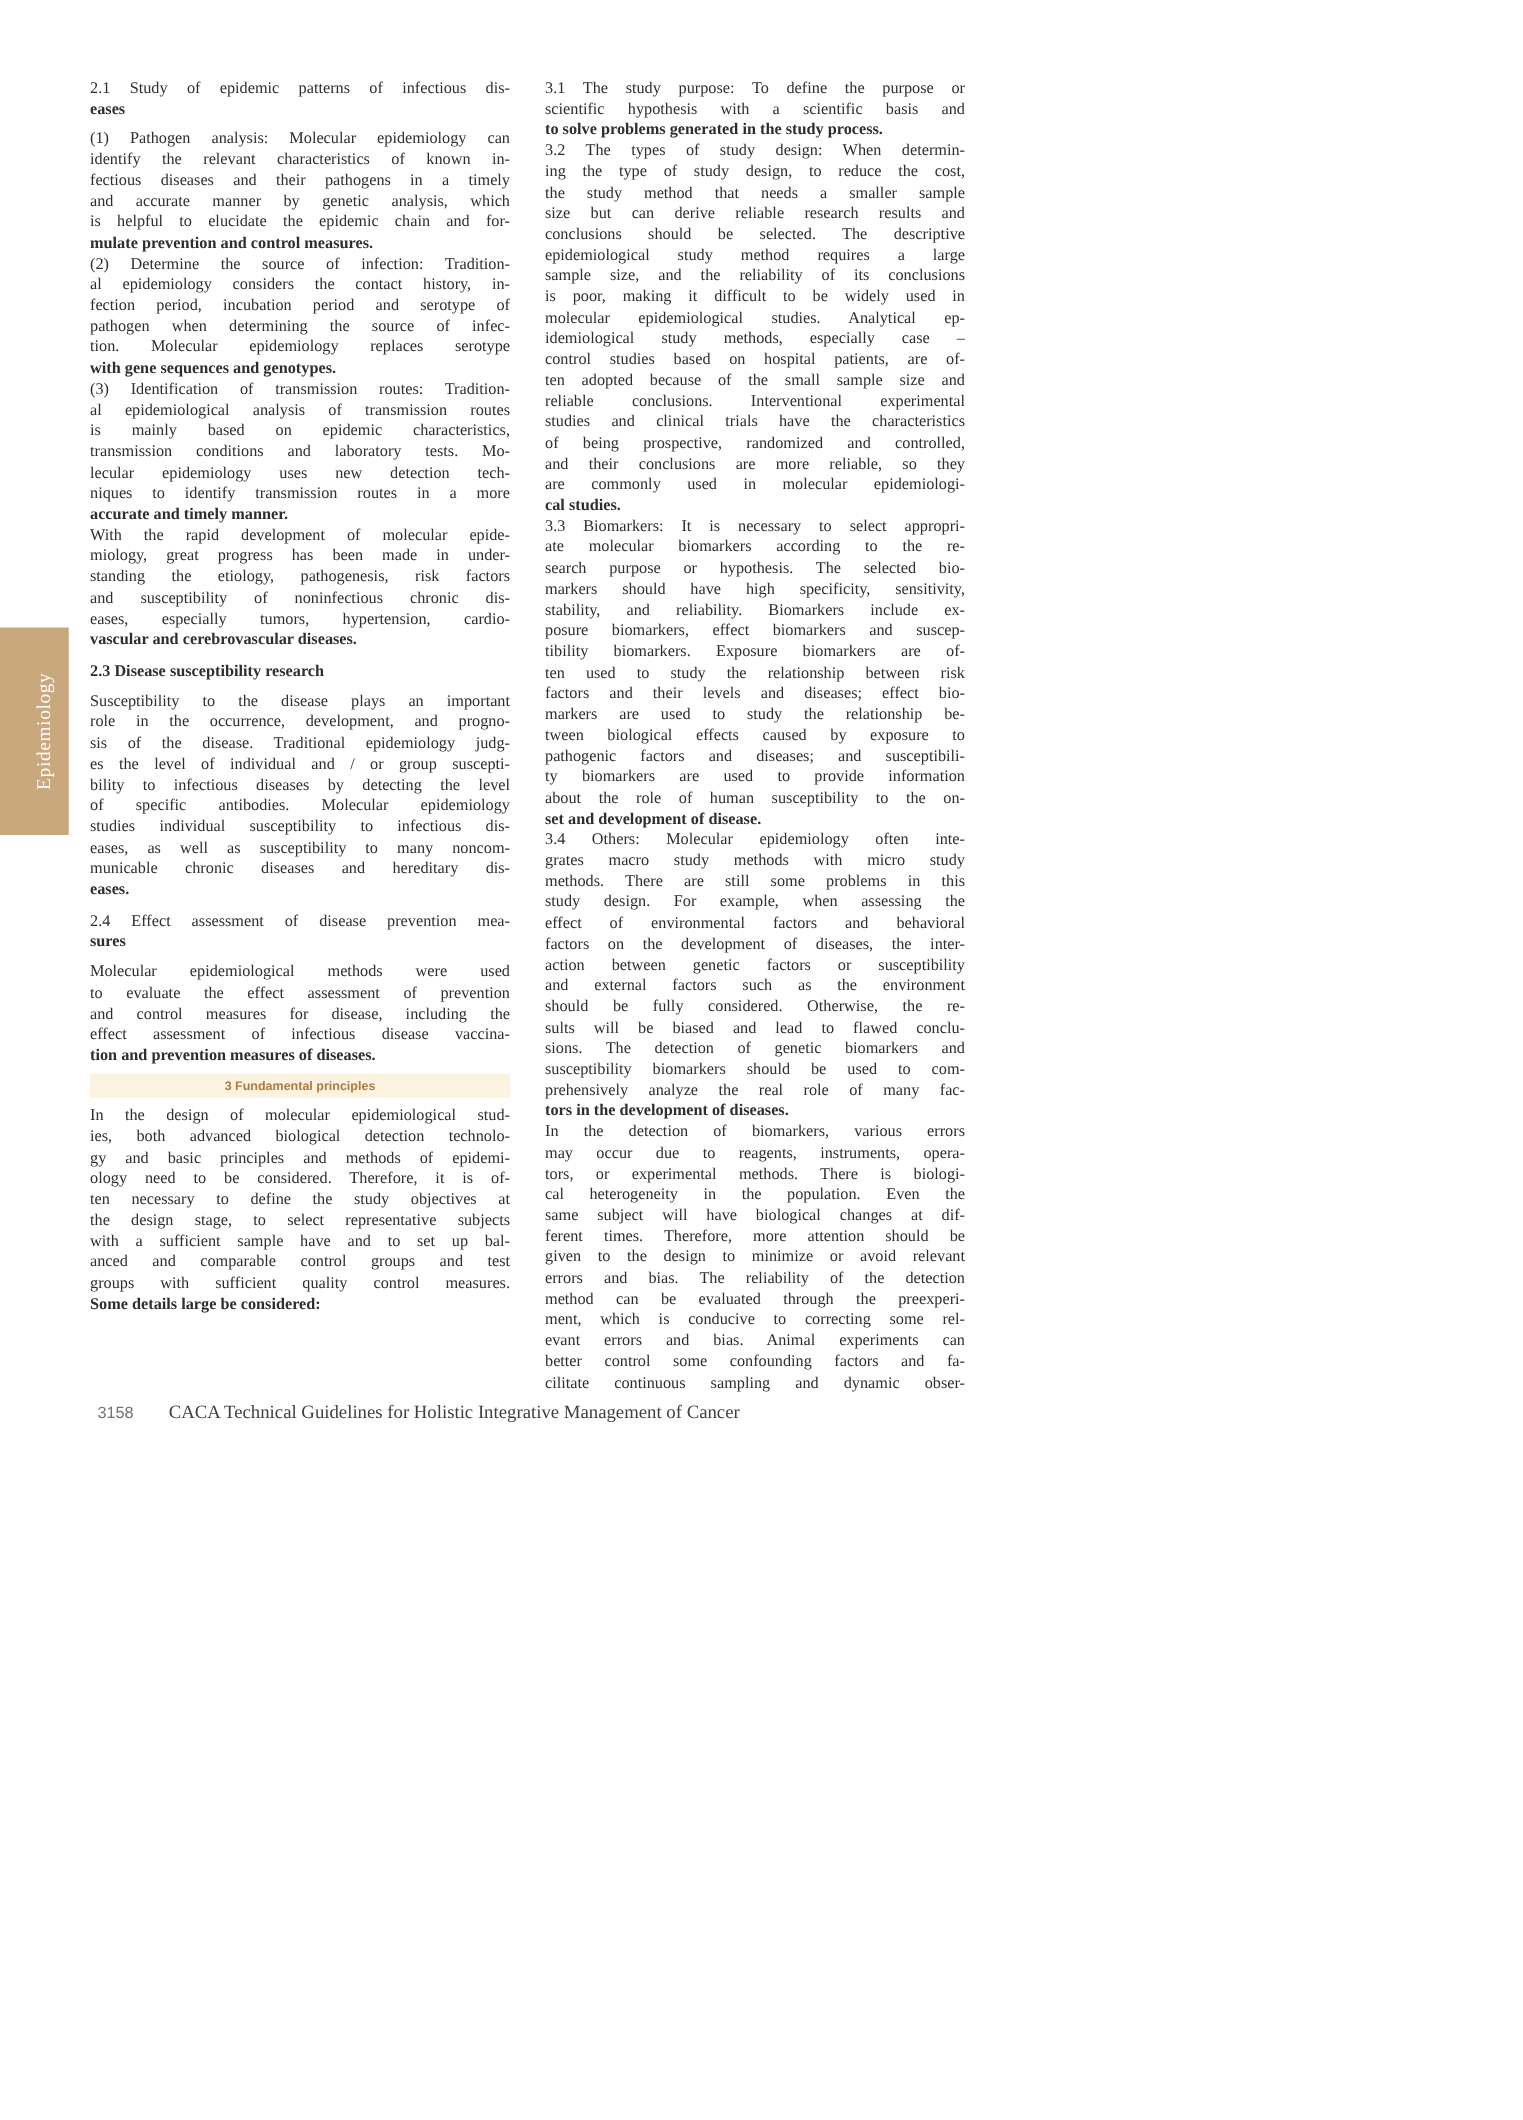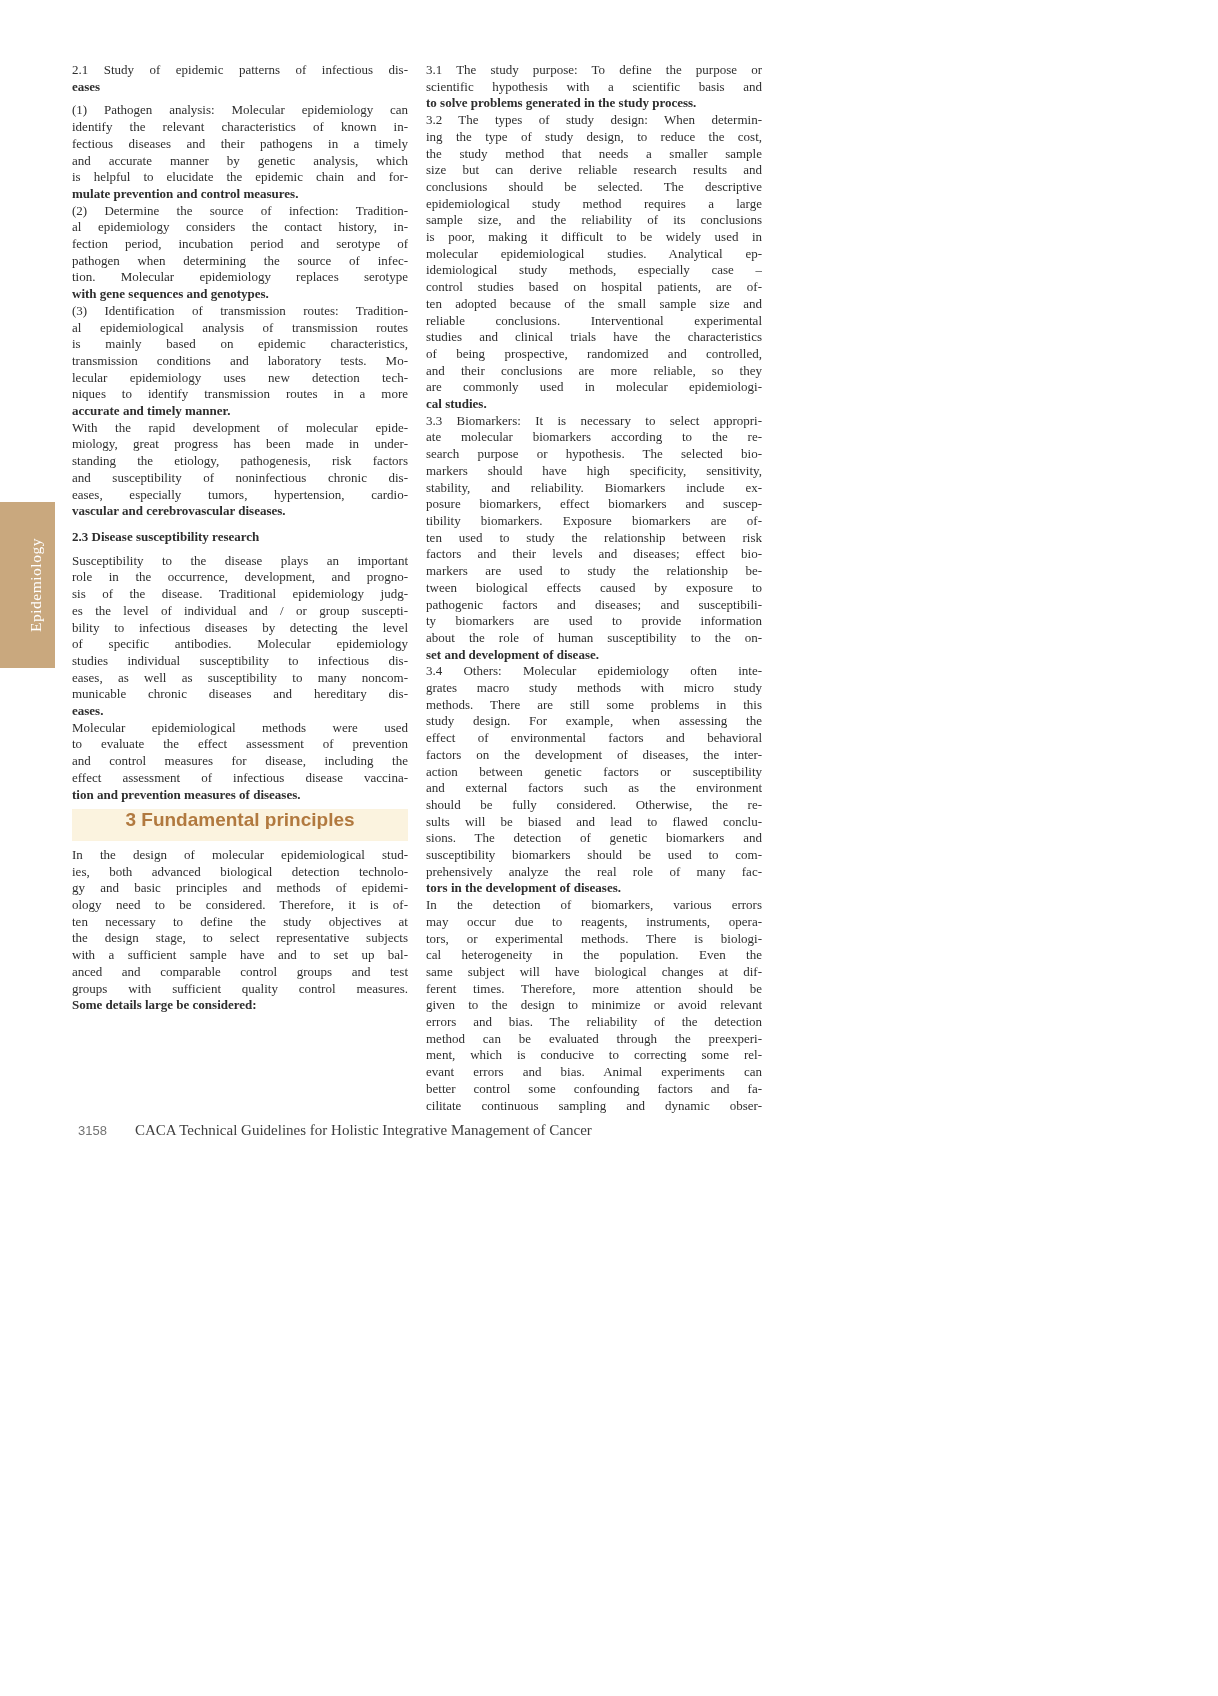--- a/index.html
+++ b/index.html
@@ -31,21 +31,21 @@
     font-size: 15.5px;
     letter-spacing: 0.5px;
     white-space: nowrap;
   }
 
   
   .content {
     position: absolute;
     left: 72px; top: 62px;
     display: flex;
-    gap: 18px;
+    gap: 28px;
   }
   .col {
     width: 336px;
     font-size: 13px;
     line-height: 16.7px;
   }
   .line {
     text-align: justify;
     text-align-last: justify;
     overflow: hidden;
@@ -53,26 +53,26 @@
   .line.last {
     text-align: left;
     text-align-last: left;
     font-weight: bold;
   }
   .block { margin: 0; }
   .block.subheading { margin: 9px 0 7px; }
   .block.subheading:first-child { margin-top: 0; }
   .block.section-heading {
     margin: 6px 0 6px;
-    padding: 3px 0 12px;
+    padding: 3px 0 0;
     background: var(--band-bg, #fbf3df);
     color: var(--band-fg, #b1793f);
     font-family: "Liberation Sans", sans-serif;
     font-weight: bold;
-    font-size: 19px;
+    font-size: 10px;
   }
   .block.section-heading .line,
   .block.section-heading .line.last {
     text-align: center;
     text-align-last: center;
   }
 
   
   .footer {
     position: absolute;
@@ -146,20 +146,24 @@
           <div class="line">Susceptibility to the disease plays an important</div>
           <div class="line">role in the occurrence, development, and progno-</div>
           <div class="line">sis of the disease. Traditional epidemiology judg-</div>
           <div class="line">es the level of individual and / or group suscepti-</div>
           <div class="line">bility to infectious diseases by detecting the level</div>
           <div class="line">of specific antibodies. Molecular epidemiology</div>
           <div class="line">studies individual susceptibility to infectious dis-</div>
           <div class="line">eases, as well as susceptibility to many noncom-</div>
           <div class="line">municable chronic diseases and hereditary dis-</div>
           <div class="line last">eases.</div>
+        </div>
+        <div class="block subheading">
+          <div class="line">2.4 Effect assessment of disease prevention mea-</div>
+          <div class="line last">sures</div>
         </div>
         <div class="block para">
           <div class="line">Molecular epidemiological methods were used</div>
           <div class="line">to evaluate the effect assessment of prevention</div>
           <div class="line">and control measures for disease, including the</div>
           <div class="line">effect assessment of infectious disease vaccina-</div>
           <div class="line last">tion and prevention measures of diseases.</div>
         </div>
         <div class="block section-heading">
           <div class="line last">3 Fundamental principles</div>

